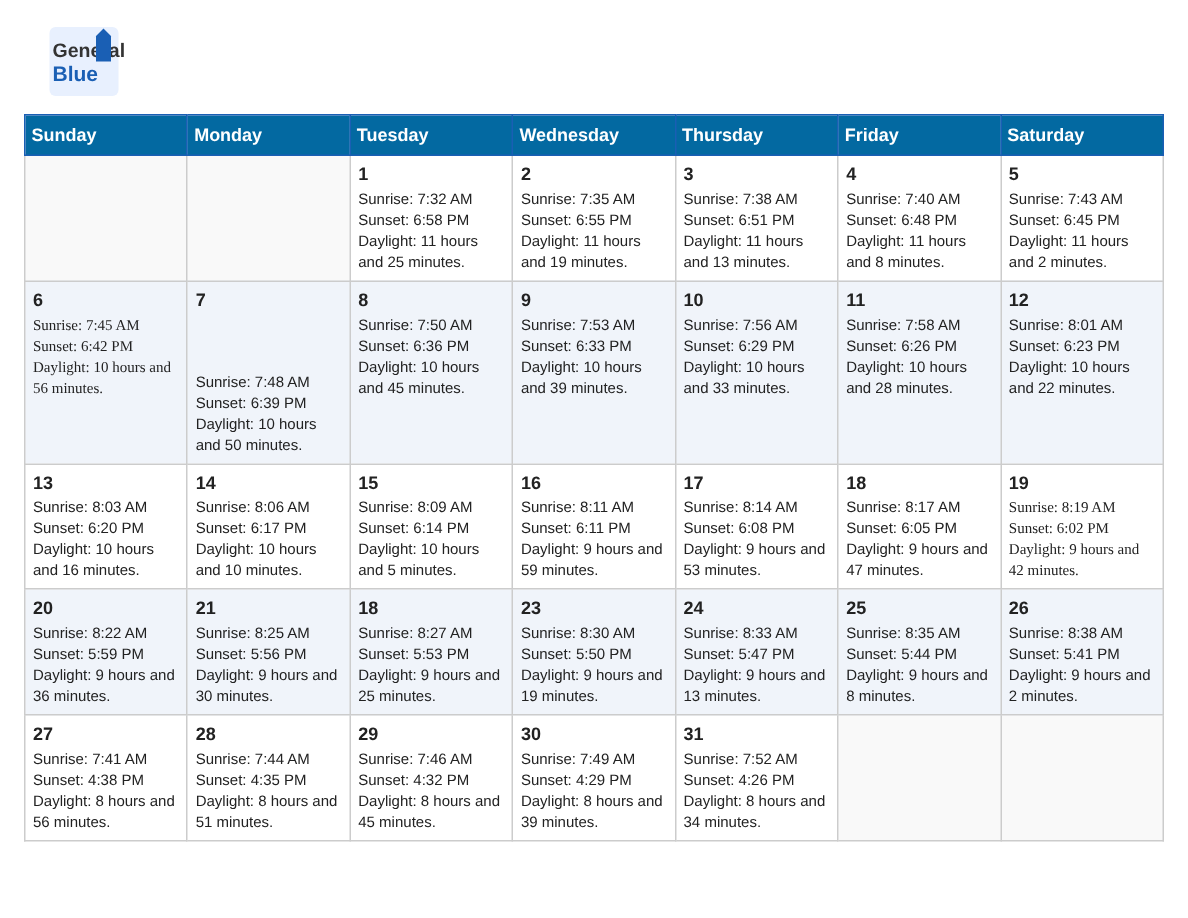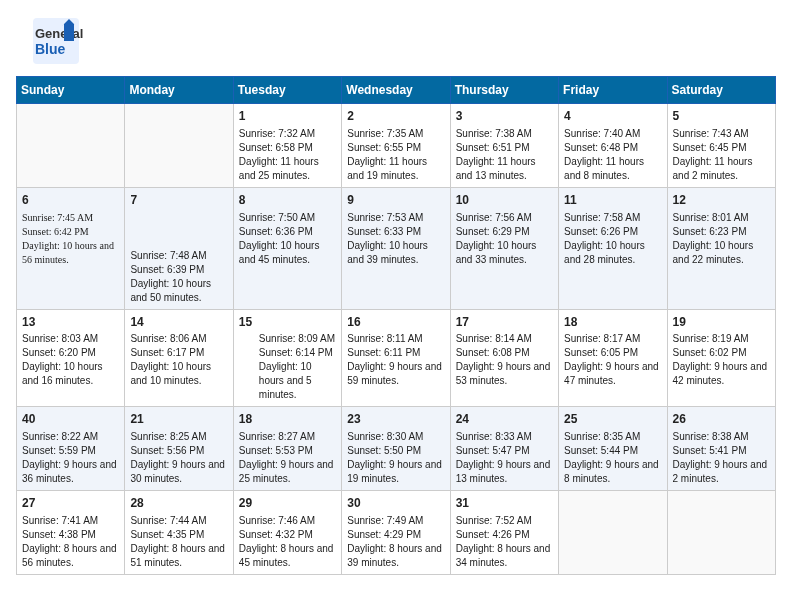--- a/index.html
+++ b/index.html
@@ -195,21 +195,21 @@
 Daylight: 10 hours and 16 minutes.</div>
         </td>
         <td>
           <span class="day-number">14</span>
           <div class="cell-content" style="white-space: pre-line;">Sunrise: 8:06 AM
 Sunset: 6:17 PM
 Daylight: 10 hours and 10 minutes.</div>
         </td>
         <td>
           <span class="day-number">15</span>
-          <div class="cell-content" style="white-space: pre-line; margin-left: 20px;">Sunrise: 8:09 AM
+          <div class="cell-content" style="white-space: pre-line;">Sunrise: 8:09 AM
 Sunset: 6:14 PM
 Daylight: 10 hours and 5 minutes.</div>
         </td>
         <td>
           <span class="day-number">16</span>
           <div class="cell-content" style="white-space: pre-line;">Sunrise: 8:11 AM
 Sunset: 6:11 PM
 Daylight: 9 hours and 59 minutes.</div>
         </td>
         <td>
@@ -219,28 +219,28 @@
 Daylight: 9 hours and 53 minutes.</div>
         </td>
         <td>
           <span class="day-number">18</span>
           <div class="cell-content" style="white-space: pre-line;">Sunrise: 8:17 AM
 Sunset: 6:05 PM
 Daylight: 9 hours and 47 minutes.</div>
         </td>
         <td>
           <span class="day-number">19</span>
-          <div class="cell-content" style="white-space: pre-line;">Sunrise: 8:19 AM
+          <div class="cell-content" style="white-space: pre-line; font-family: Liberation Serif, serif;">Sunrise: 8:19 AM
 Sunset: 6:02 PM
 Daylight: 9 hours and 42 minutes.</div>
         </td>
       </tr>
       <tr>
         <td>
-          <span class="day-number">40</span>
+          <span class="day-number">20</span>
           <div class="cell-content" style="white-space: pre-line;">Sunrise: 8:22 AM
 Sunset: 5:59 PM
 Daylight: 9 hours and 36 minutes.</div>
         </td>
         <td>
           <span class="day-number">21</span>
           <div class="cell-content" style="white-space: pre-line;">Sunrise: 8:25 AM
 Sunset: 5:56 PM
 Daylight: 9 hours and 30 minutes.</div>
         </td>

